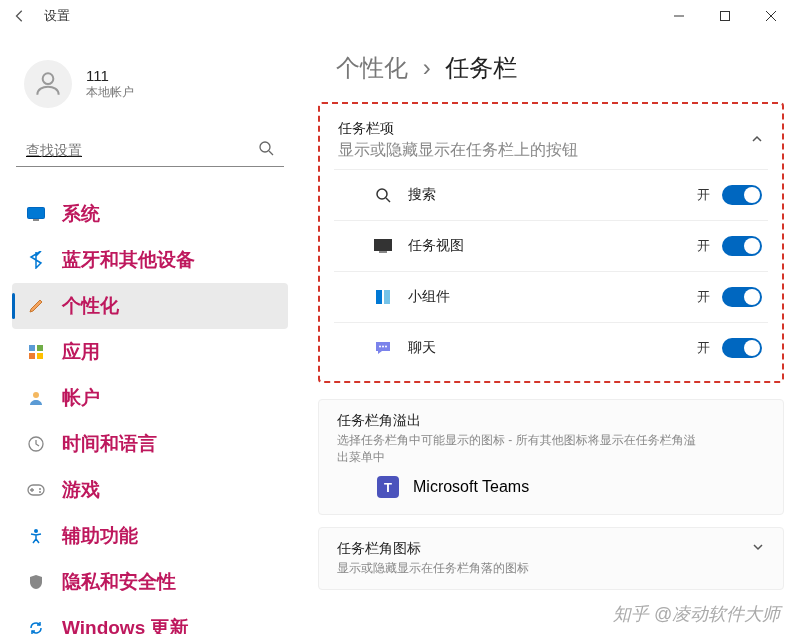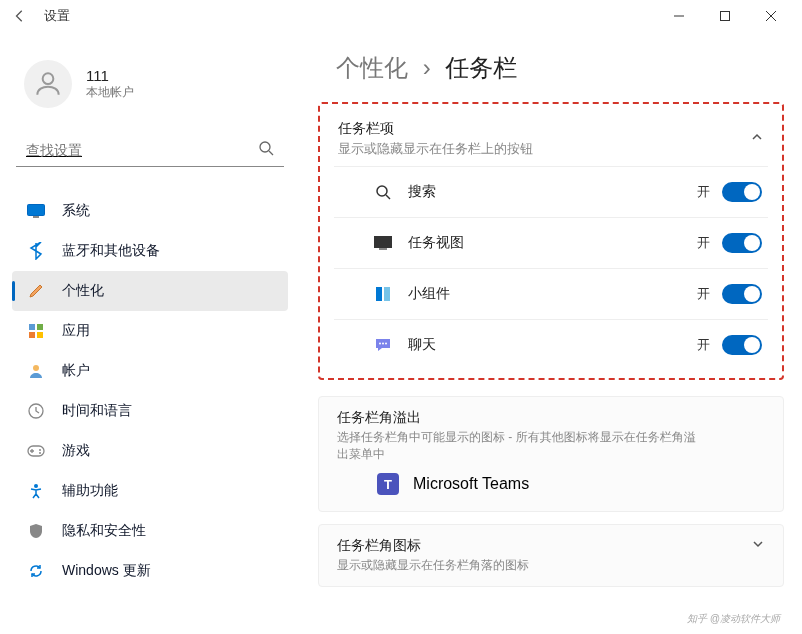--- a/index.html
+++ b/index.html
@@ -12,47 +12,47 @@
 .win-btn { width: 46px; height: 32px; display: flex; align-items: center; justify-content: center; cursor: pointer; color: #333; }
 .content { flex: 1; display: flex; overflow: hidden; }
 .sidebar { width: 300px; padding: 20px 12px 0 12px; overflow-y: auto; }
 .user-row { display: flex; align-items: center; padding: 8px 12px; margin-bottom: 18px; }
 .avatar { width: 48px; height: 48px; border-radius: 50%; background: #f0f0f0; display: flex; align-items: center; justify-content: center; color: #888; }
 .user-info { margin-left: 14px; }
 .user-name { font-size: 15px; color: #222; }
 .user-type { font-size: 12px; color: #777; }
 .search-box { display: flex; align-items: center; background: #fff; border-bottom: 1px solid #888; padding: 6px 10px; margin: 0 4px 24px 4px; text-decoration: underline; }
 .search-box input { border: none; outline: none; flex: 1; font-size: 14px; background: transparent; }
-.nav-item { display: flex; align-items: center; padding: 10px 14px; border-radius: 4px; font-size: 14px; color: #0f172a; cursor: pointer; position: relative; }
+.nav-item { display: flex; align-items: center; padding: 10px 14px; border-radius: 4px; font-size: 19px; color: #be185d; cursor: pointer; position: relative; font-weight: bold; }
 .nav-item.active { background: #eaeaea; }
 .nav-item.active::before { content: ""; position: absolute; left: 0; top: 10px; bottom: 10px; width: 3px; background: #0067c0; border-radius: 2px; }
 .nav-icon { width: 20px; height: 20px; margin-right: 16px; display: flex; align-items: center; justify-content: center; }
 .main { flex: 1; padding: 20px 18px 0 18px; overflow-y: auto; }
 .breadcrumb { font-size: 24px; color: #222; margin-bottom: 18px; margin-left: 18px; }
 .breadcrumb .parent { color: #777; }
 .breadcrumb .sep { color: #777; margin: 0 8px; }
 .panel { border: 2.5px dashed #d4352a; border-radius: 4px; padding: 8px 14px; margin-bottom: 16px; background: #fff; }
 .panel-header { display: flex; align-items: center; padding: 8px 4px; cursor: pointer; }
 .panel-title { font-size: 14px; color: #222; }
-.panel-sub { font-size: 13px; color: #888; margin-top: 2px; }
+.panel-sub { font-size: 16px; color: #888; margin-top: 2px; }
 .chev { margin-left: auto; color: #555; }
 .row { display: flex; align-items: center; padding: 14px 6px; border-top: 1px solid #eee; }
 .row:first-of-type { border-top: 1px solid #eee; }
 .row-icon { width: 22px; height: 22px; margin-right: 14px; margin-left: 32px; display: flex; align-items: center; justify-content: center; }
 .row-label { font-size: 14px; color: #222; }
 .row-state { margin-left: auto; font-size: 13px; color: #333; margin-right: 12px; }
 .toggle { width: 40px; height: 20px; border-radius: 10px; background: #0067c0; position: relative; cursor: pointer; }
 .toggle::after { content: ""; position: absolute; right: 2px; top: 2px; width: 16px; height: 16px; background: #fff; border-radius: 50%; }
 .card { background: #fbfbfb; border: 1px solid #eee; border-radius: 4px; padding: 12px 18px; margin-bottom: 12px; }
 .card-header { display: flex; align-items: flex-start; cursor: pointer; }
 .card-title { font-size: 14px; color: #222; }
 .card-sub { font-size: 12px; color: #888; margin-top: 2px; max-width: 360px; }
 .app-row { display: flex; align-items: center; padding: 10px 6px 4px 40px; }
 .app-icon { width: 22px; height: 22px; border-radius: 4px; background: #4b53bc; color: #fff; display: flex; align-items: center; justify-content: center; font-size: 13px; font-weight: bold; margin-right: 14px; }
-.watermark { position: absolute; right: 22px; bottom: 8px; font-size: 10px; color: #aaa; font-style: italic; }
+.watermark { position: absolute; right: 22px; bottom: 8px; font-size: 18px; color: #aaa; font-style: italic; }
 </style>
 </head>
 <body>
 
 <div class="window">
   <div class="titlebar">
     <div class="back-btn">
       <svg width="14" height="14" viewBox="0 0 16 16">
           <path d="M10 2 L4 8 L10 14" stroke="#555" stroke-width="1.5" fill="none"></path>
         </svg>

